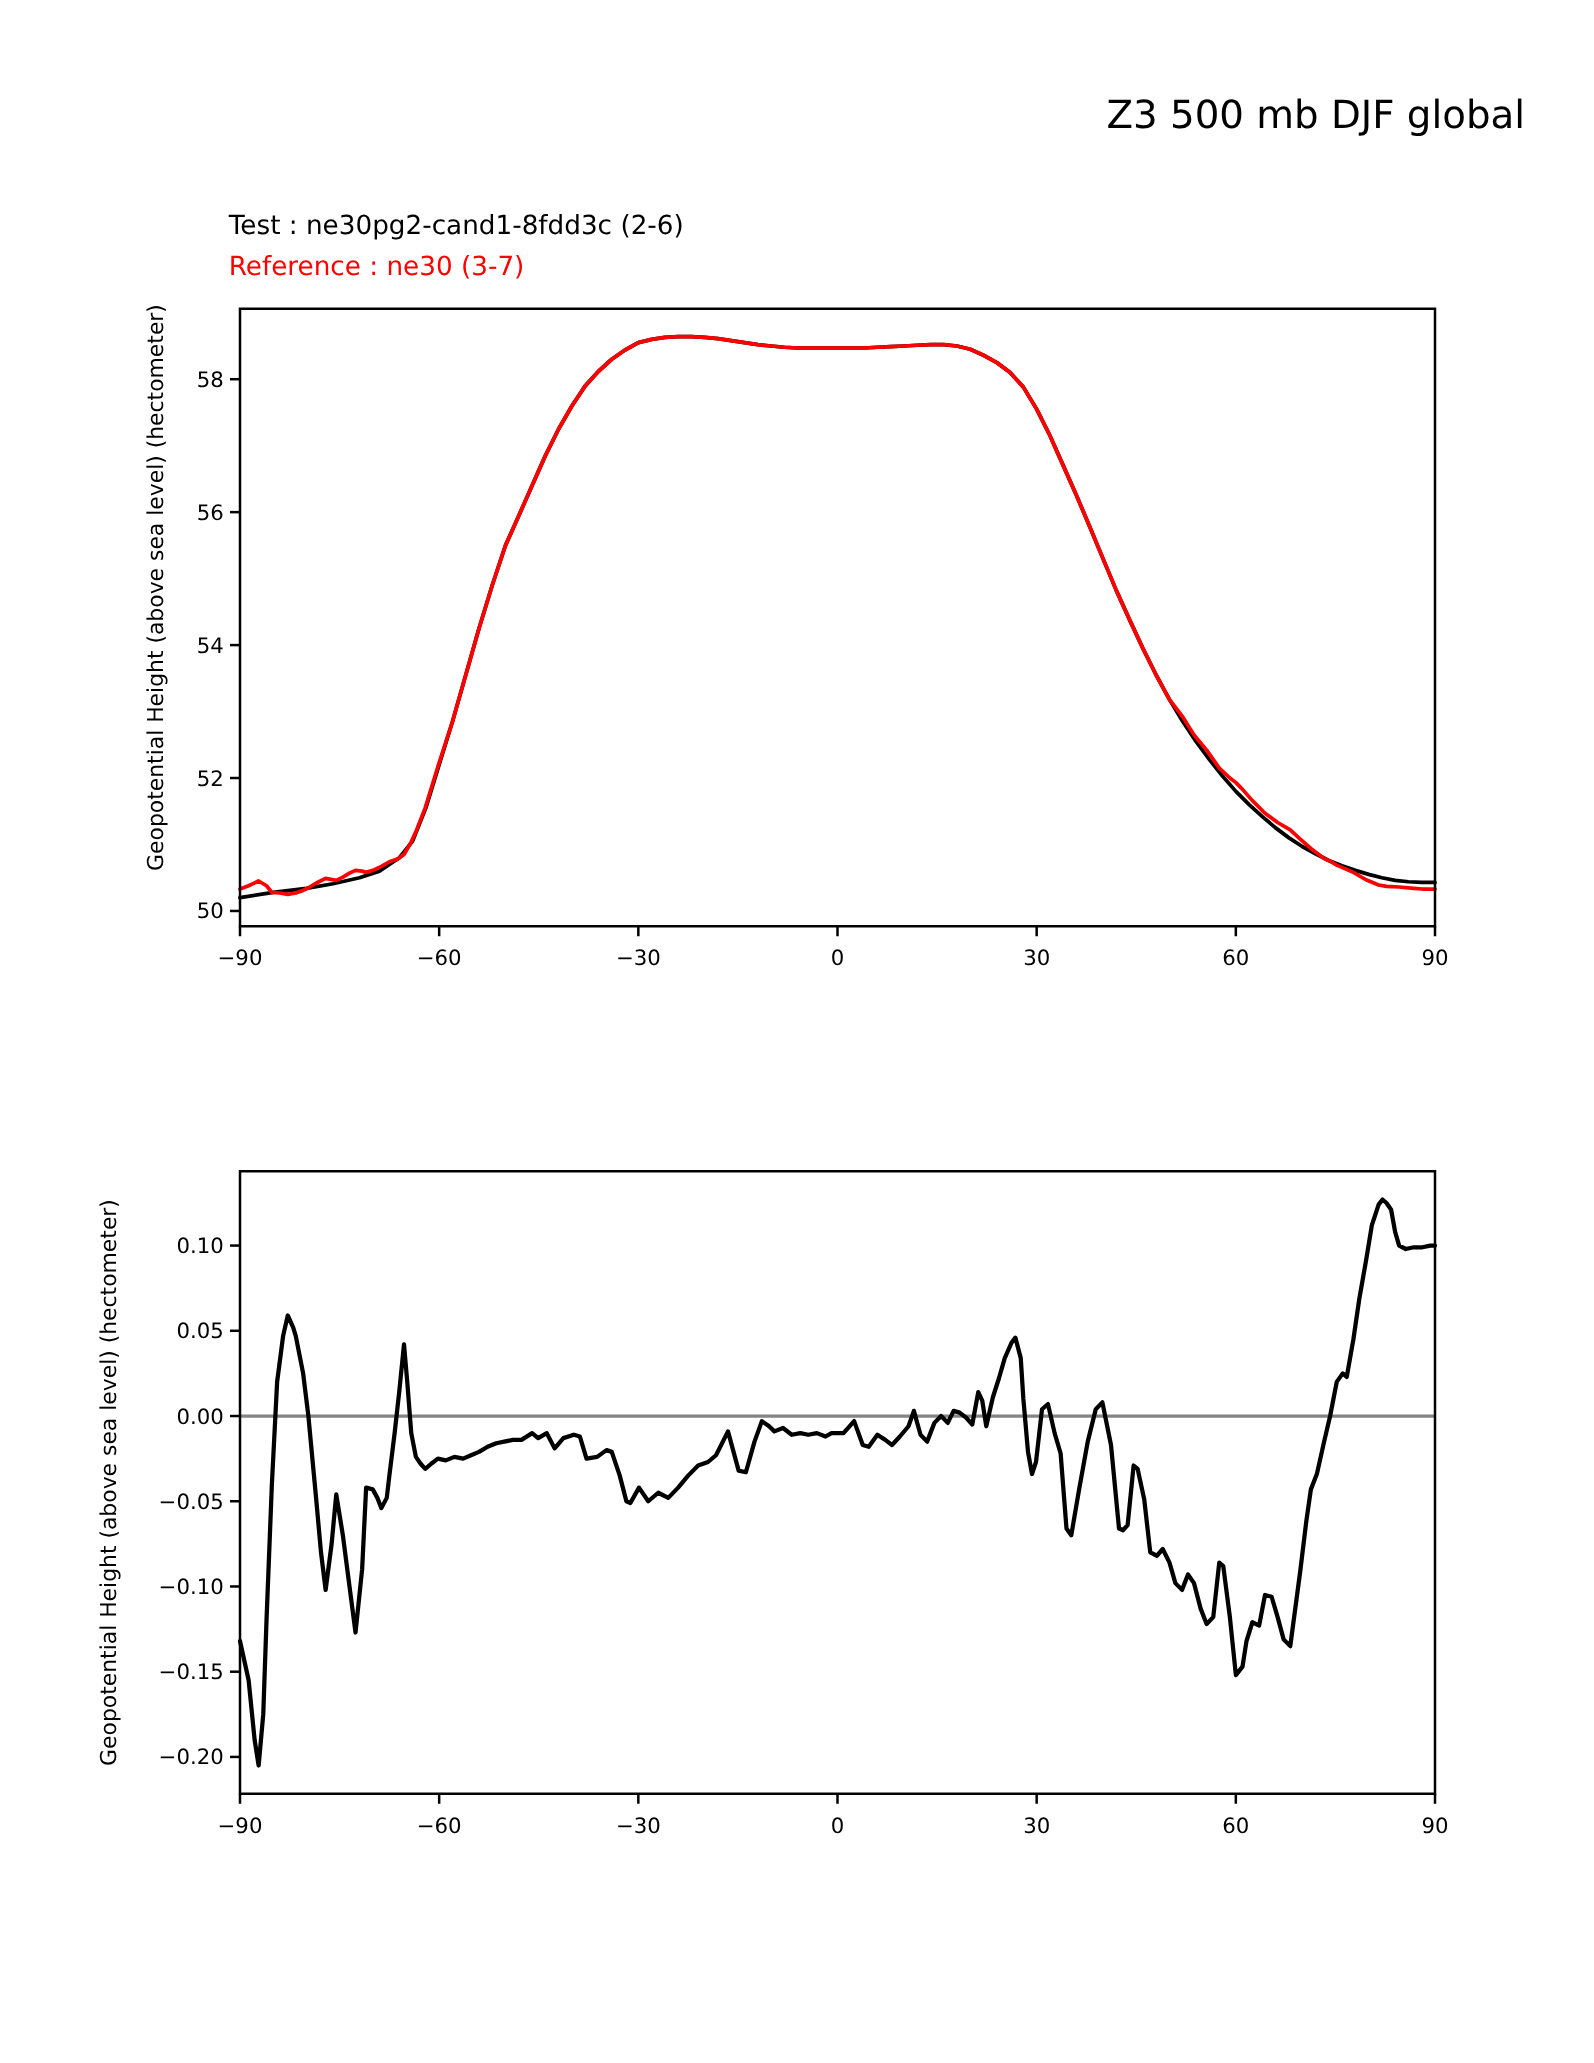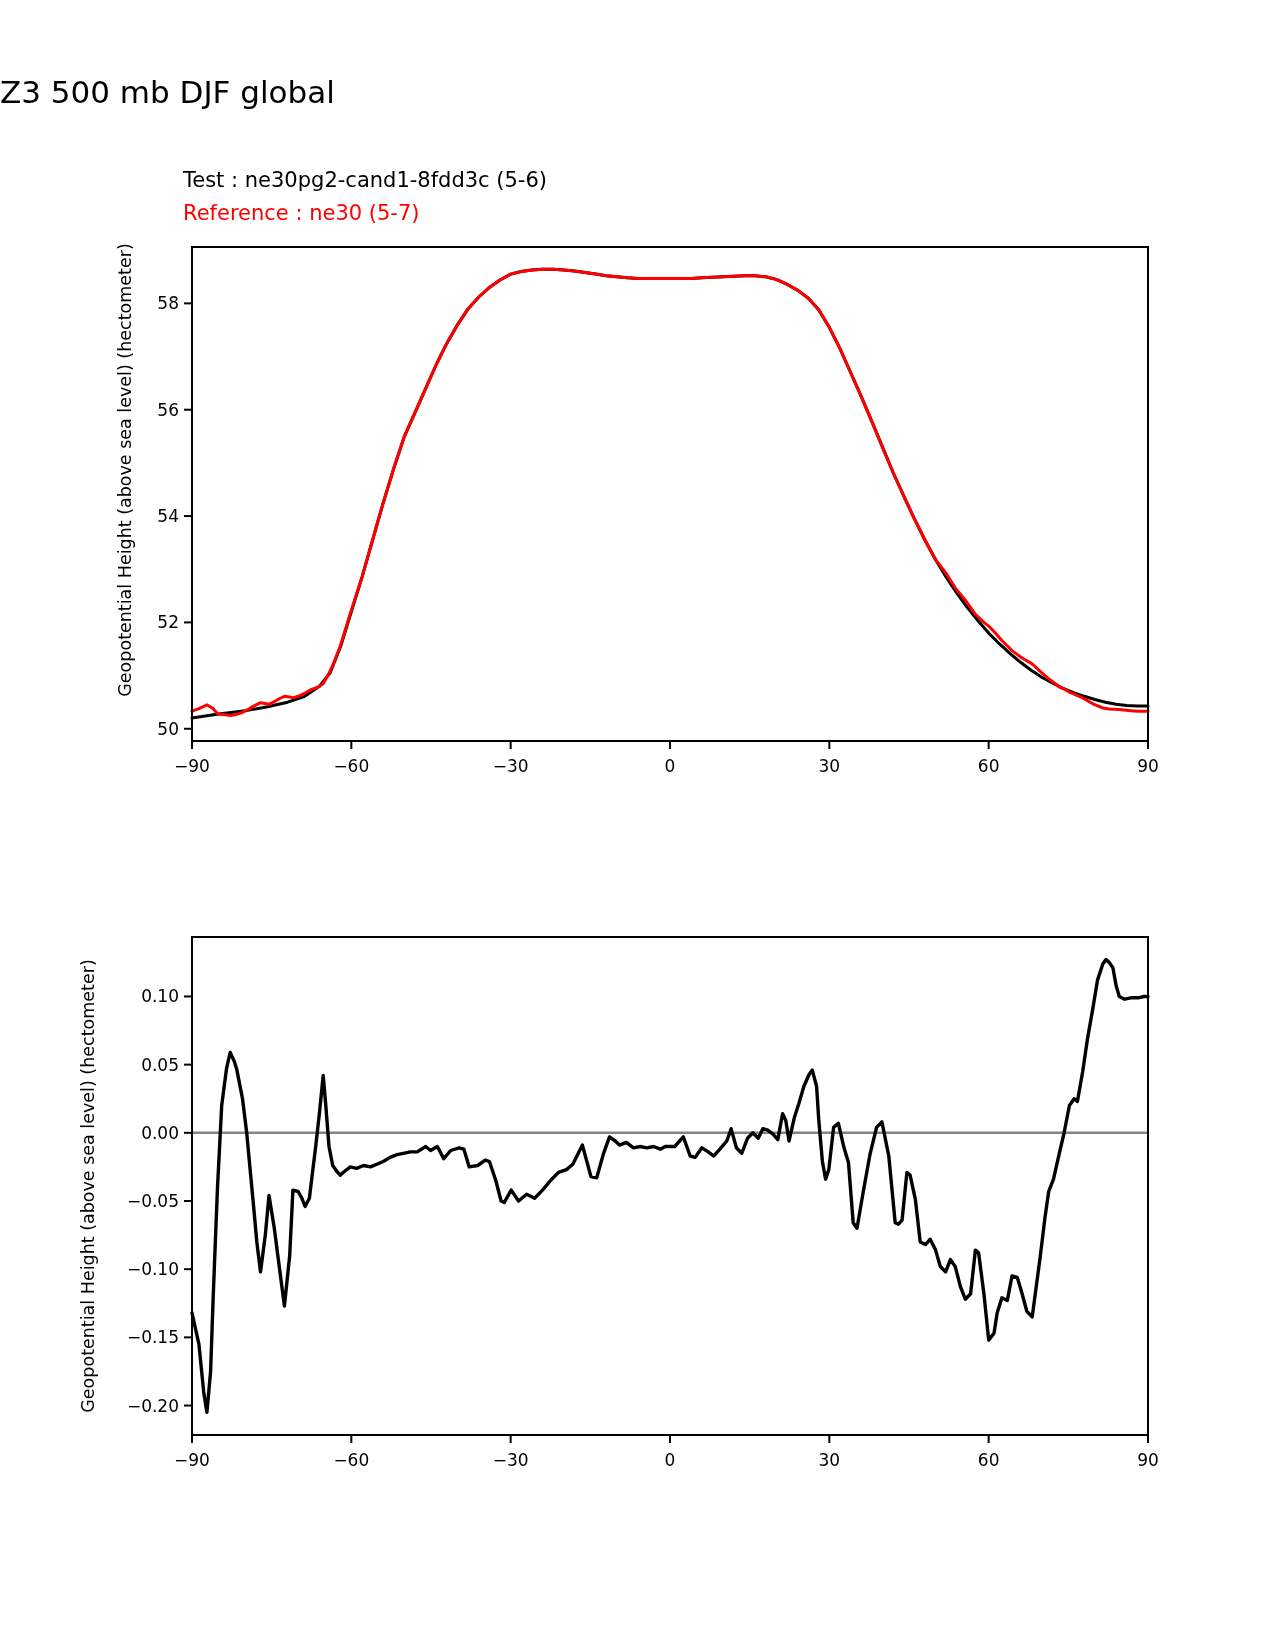--- a/index.html
+++ b/index.html
@@ -1,19 +1,19 @@
 <!DOCTYPE html>
 <html><head>
 <meta charset="utf-8">
 <style>
   html,body{margin:0;padding:0;background:#ffffff;}
   #fig{position:relative;width:1275px;height:1650px;background:#ffffff;
        font-family:"DejaVu Sans","Liberation Sans",sans-serif;color:#000;}
   #fig .abs{position:absolute;}
-  #main-title{top:74px;left:0;width:1220px;text-align:left;font-size:31px;color:#000;}
+  #main-title{top:74px;left:0;width:1220px;text-align:right;font-size:31px;color:#000;}
   #legend{top:164px;left:183px;font-size:21px;line-height:33px;}
   #legend .ref{color:#ff0000;}
   .ylab{font-size:17.5px;white-space:nowrap;transform:translate(-50%,-50%) rotate(-90deg);}
   #ylab-top{top:470px;left:125px;}
   #ylab-bot{top:1186px;left:88px;}
   #bot-title{top:890px;left:420px;width:500px;text-align:center;font-size:18.5px;}
   svg{position:absolute;top:0;left:0;}
   svg text{font-family:"DejaVu Sans","Liberation Sans",sans-serif;font-size:17px;fill:#000;}
 </style>
 </head>
@@ -77,21 +77,21 @@
       <text x="179" y="1275.1818181818182" text-anchor="end">−0.10</text>
       <line x1="184" y1="1337.3636363636363" x2="192" y2="1337.3636363636363" stroke="#000" stroke-width="2"></line>
       <text x="179" y="1343.3636363636363" text-anchor="end">−0.15</text>
       <line x1="184" y1="1405.5454545454545" x2="192" y2="1405.5454545454545" stroke="#000" stroke-width="2"></line>
       <text x="179" y="1411.5454545454545" text-anchor="end">−0.20</text>
     </svg>
 
   <div id="main-title" class="abs">Z3 500 mb DJF global</div>
 
   <div id="legend" class="abs">
-    <div class="test">Test : ne30pg2-cand1-8fdd3c (5-6)</div>
-    <div class="ref">Reference : ne30 (5-7)</div>
+    <div class="test">Test : ne30pg2-cand1-8fdd3c (2-6)</div>
+    <div class="ref">Reference : ne30 (3-7)</div>
   </div>
 
   <div id="ylab-top" class="abs ylab">Geopotential Height (above sea level) (hectometer)</div>
 
 
   <div id="ylab-bot" class="abs ylab">Geopotential Height (above sea level) (hectometer)</div>
 </div>
 
 </body></html>

